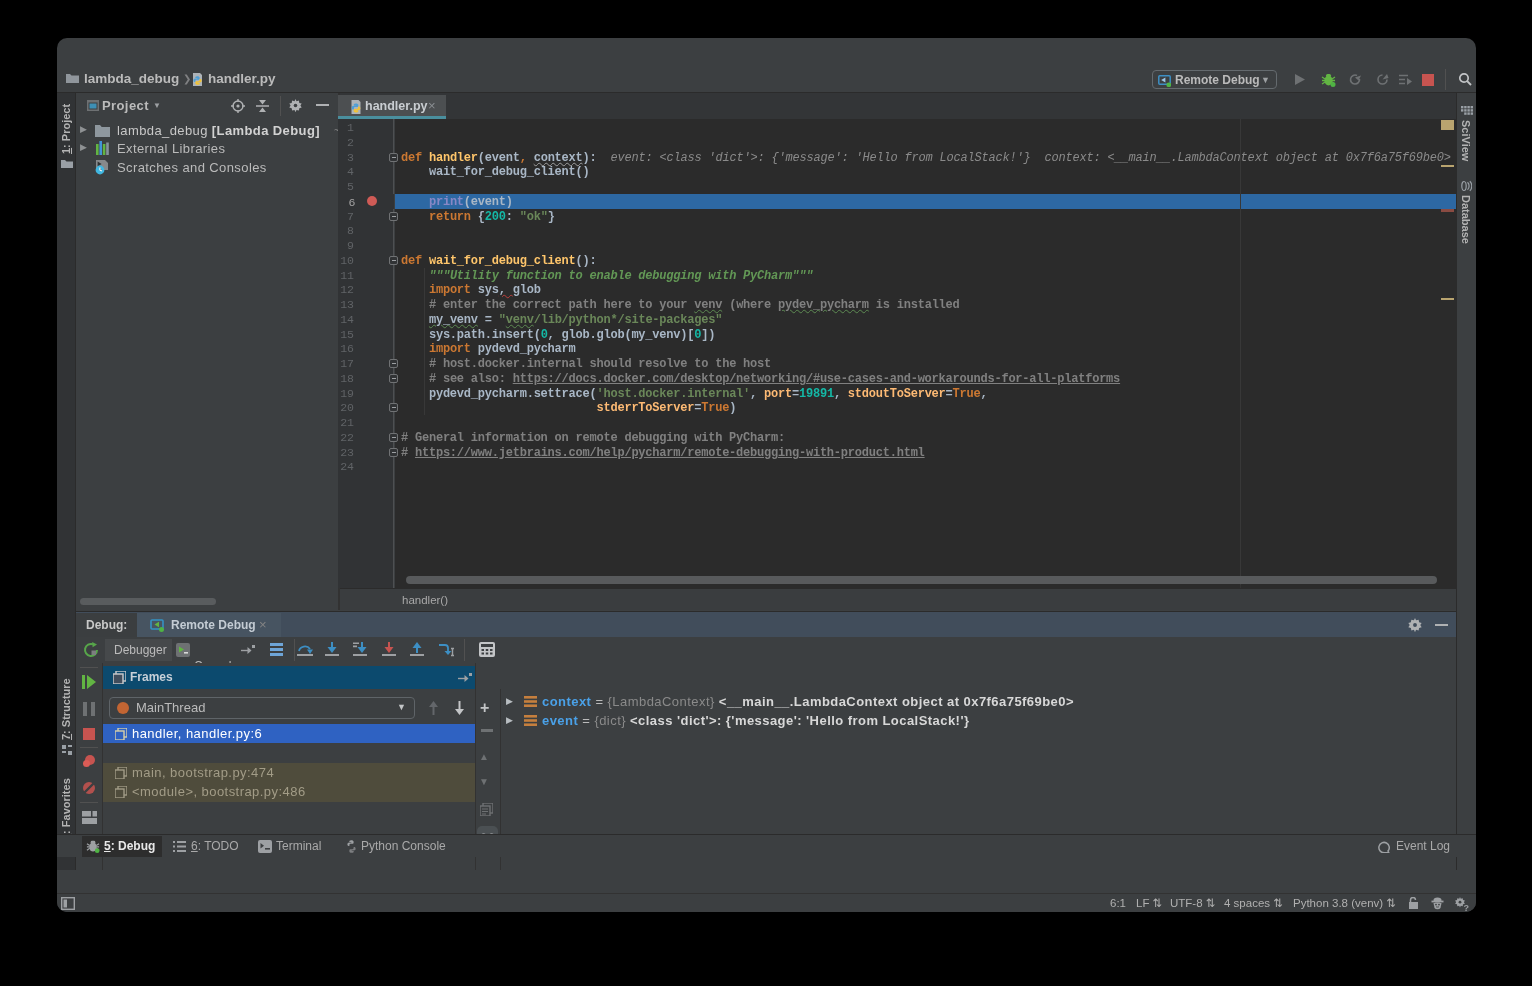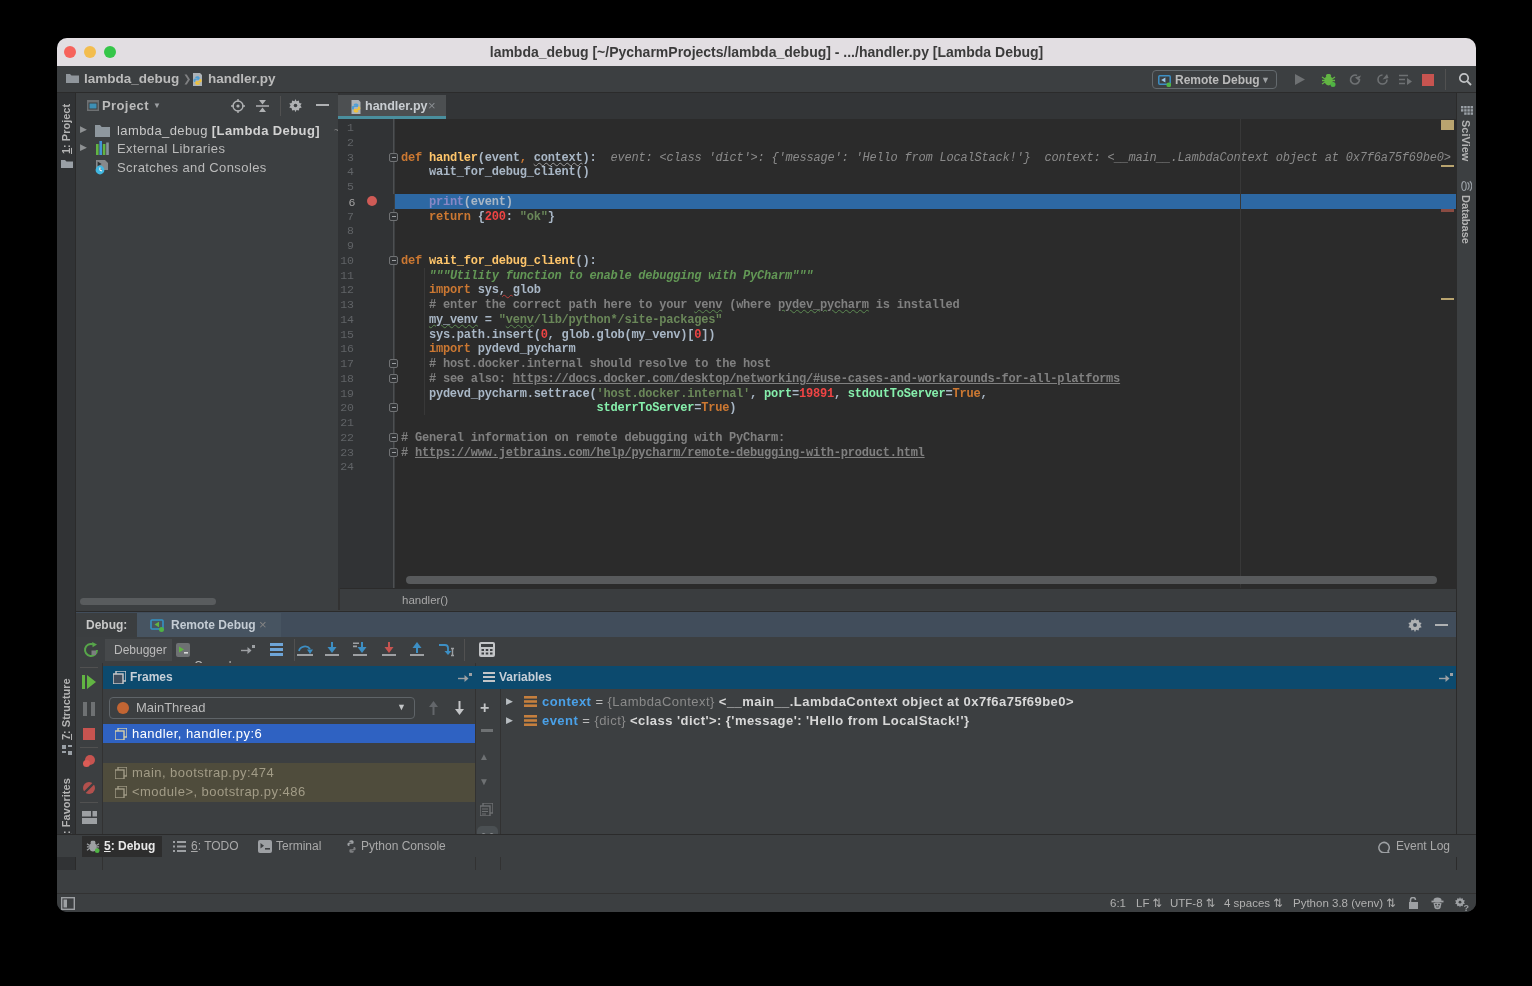--- a/index.html
+++ b/index.html
@@ -26,25 +26,25 @@
 #tabbar{position:absolute;left:283px;top:55px;width:1116px;height:26px;background:#333537;}
 #edtab{position:absolute;left:-2px;top:2px;width:108px;height:24px;background:#4c4f51;border-bottom:3px solid #4a8f9e;}
 #gutter{position:absolute;left:281px;top:81px;width:56px;height:469px;background:#313335;border-right:1px solid #4e5052;}
 #codearea{position:absolute;left:338px;top:81px;width:1061px;height:469px;background:#2b2b2b;overflow:hidden;}
 pre{margin:0;font-family:"Liberation Mono",monospace;font-size:12px;line-height:14.75px;}
 #gutnum{position:absolute;right:39px;top:2.2px;text-align:right;color:#606366;font-size:11.5px;}
 #code{position:absolute;left:6px;top:2.2px;color:#a9b7c6;font-weight:bold;letter-spacing:-0.22px;}
 .kw{color:#cc7832;}
 .fn{color:#ffc66b;}
 .str{color:#6a8759;}
-.num{color:#ef4444;}
+.num{color:#14b8a6;}
 .cmt{color:#808080;}
 .doc{color:#629755;font-style:italic;}
 .blt{color:#8888c6;}
-.kwa{color:#86efac;}
+.kwa{color:#fdba74;}
 .dbginfo{color:#8a8a8a;font-style:italic;letter-spacing:-0.2px;font-weight:normal;}
 .wavyg{text-decoration:underline wavy #5d8a52 1px;text-underline-offset:1px;}
 .wavygr{text-decoration:underline wavy #9e9e9e 1px;text-underline-offset:1px;}
 .wavyr{text-decoration:underline wavy #bc3f3c 1px;text-underline-offset:1px;}
 .und{text-decoration:underline;}
 
 #crumbrow{position:absolute;left:283px;top:550px;width:1116px;height:22px;background:#3a3d3f;border-top:1px solid #2b2b2b;}
 
 #rstrip{position:absolute;left:1399px;top:55px;width:20px;height:777px;background:#3c3f41;border-left:1px solid #2b2b2b;}
 
@@ -62,26 +62,20 @@
 .sttxt{position:absolute;top:0;height:18px;line-height:18px;font-size:11.5px;color:#b0b0b0;white-space:nowrap;}
 svg{display:block;}
 .icon{position:absolute;}
 .fold{position:absolute;left:332px;width:9px;height:9px;background:#313335;border:1px solid #707274;border-radius:2px;}
 .fold::after{content:"";position:absolute;left:1.5px;top:3px;width:4px;height:1px;background:#9da0a3;}
 </style>
 </head>
 <body>
 <div id="win">
 
-  <div id="titlebar">
-    <div class="tl" style="left:7px;background:#f6635c;"></div>
-    <div class="tl" style="left:27px;background:#f3bd4e;"></div>
-    <div class="tl" style="left:47px;background:#35c649;"></div>
-    <div id="title">lambda_debug [~/PycharmProjects/lambda_debug] - .../handler.py [Lambda Debug]</div>
-  </div>
 
   <div id="navbar">
     <svg class="icon" style="left:9px;top:6px;" width="13" height="13" viewBox="0 0 13 13">
         <path fill="#90969c" d="M0 2h4l1.5 1.5H13V11H0z"></path>
       </svg>
     <div class="navtxt" style="left:27px;">lambda_debug</div>
     <div class="navtxt" style="left:126px;color:#7f8082;font-weight:normal;font-size:10px;">❯</div>
     <svg class="icon" style="left:134px;top:7px;" width="13" height="13" viewBox="0 0 13 13">
         <path fill="#adb3b8" d="M2 0h7l2 2v11H2z"></path>
         <path fill="#4e9fd6" d="M6.2 3.2c-1.6 0-1.9.8-1.9 1.4v.7h2v.4H3.6c-.7 0-1.2.5-1.2 1.6s.5 1.7 1.2 1.7h.8V7.9c0-.7.6-1.2 1.2-1.2h2c.5 0 1-.4 1-1V4.6c0-.7-.8-1.4-2.4-1.4z"></path>
@@ -492,31 +486,20 @@
       </svg>
     <div class="icon" style="left:401px;top:163px;width:21px;height:22px;background:#4b5053;border-radius:5px;"></div>
     <svg class="icon" style="left:404px;top:170px;" width="15" height="8" viewBox="0 0 15 8">
         <g fill="none" stroke="#c3c5c7" stroke-width="1.4">
           <circle cx="3.5" cy="4" r="2.8"></circle>
           <circle cx="11.5" cy="4" r="2.8"></circle>
           <path d="M6.3 3h2.4"></path>
         </g>
       </svg>
 
-    <div class="hdrblue" style="left:399px;width:981px;">
-      <div class="icon" style="left:8px;top:6px;width:12px;height:2.2px;background:#c3c5c7;"></div>
-      <div class="icon" style="left:8px;top:10px;width:12px;height:2.2px;background:#c3c5c7;"></div>
-      <div class="icon" style="left:8px;top:14px;width:12px;height:2.2px;background:#c3c5c7;"></div>
-      <div class="icon" style="left:24px;top:0;height:23px;line-height:23px;font-size:12px;font-weight:bold;color:#c8d0d8;">Variables</div>
-      <svg class="icon" style="left:964px;top:7px;" width="14" height="11" viewBox="0 0 14 11">
-          <path stroke="#9da0a3" stroke-width="1.4" d="M0 5.5h9"></path>
-          <path fill="#9da0a3" d="M6.5 2l4 3.5-4 3.5z"></path>
-          <rect x="11" y="0" width="3" height="3" fill="#9da0a3"></rect>
-        </svg>
-    </div>
     <div class="icon" style="left:430px;top:33px;color:#b8bdc1;font-size:9px;">▶</div>
     <svg class="icon" style="left:448px;top:33px;" width="13" height="12" viewBox="0 0 13 12">
         <g fill="#c57f3e">
           <rect x="0" y="0" width="13" height="2.6"></rect>
           <rect x="0" y="4.2" width="13" height="2.6"></rect>
           <rect x="0" y="8.4" width="13" height="2.6"></rect>
         </g>
       </svg>
     <div class="icon" style="left:466px;top:29px;height:19px;line-height:19px;font-size:13px;letter-spacing:0.45px;"><span style="color:#4aa1e8;font-weight:600;">context</span><span style="color:#bbbbbb;"> = </span><span style="color:#8a8a8a;">{LambdaContext} </span><span style="color:#d8d8d8;font-weight:600;">&lt;__main__.LambdaContext object at 0x7f6a75f69be0&gt;</span></div>
     <div class="icon" style="left:430px;top:52px;color:#b8bdc1;font-size:9px;">▶</div>

